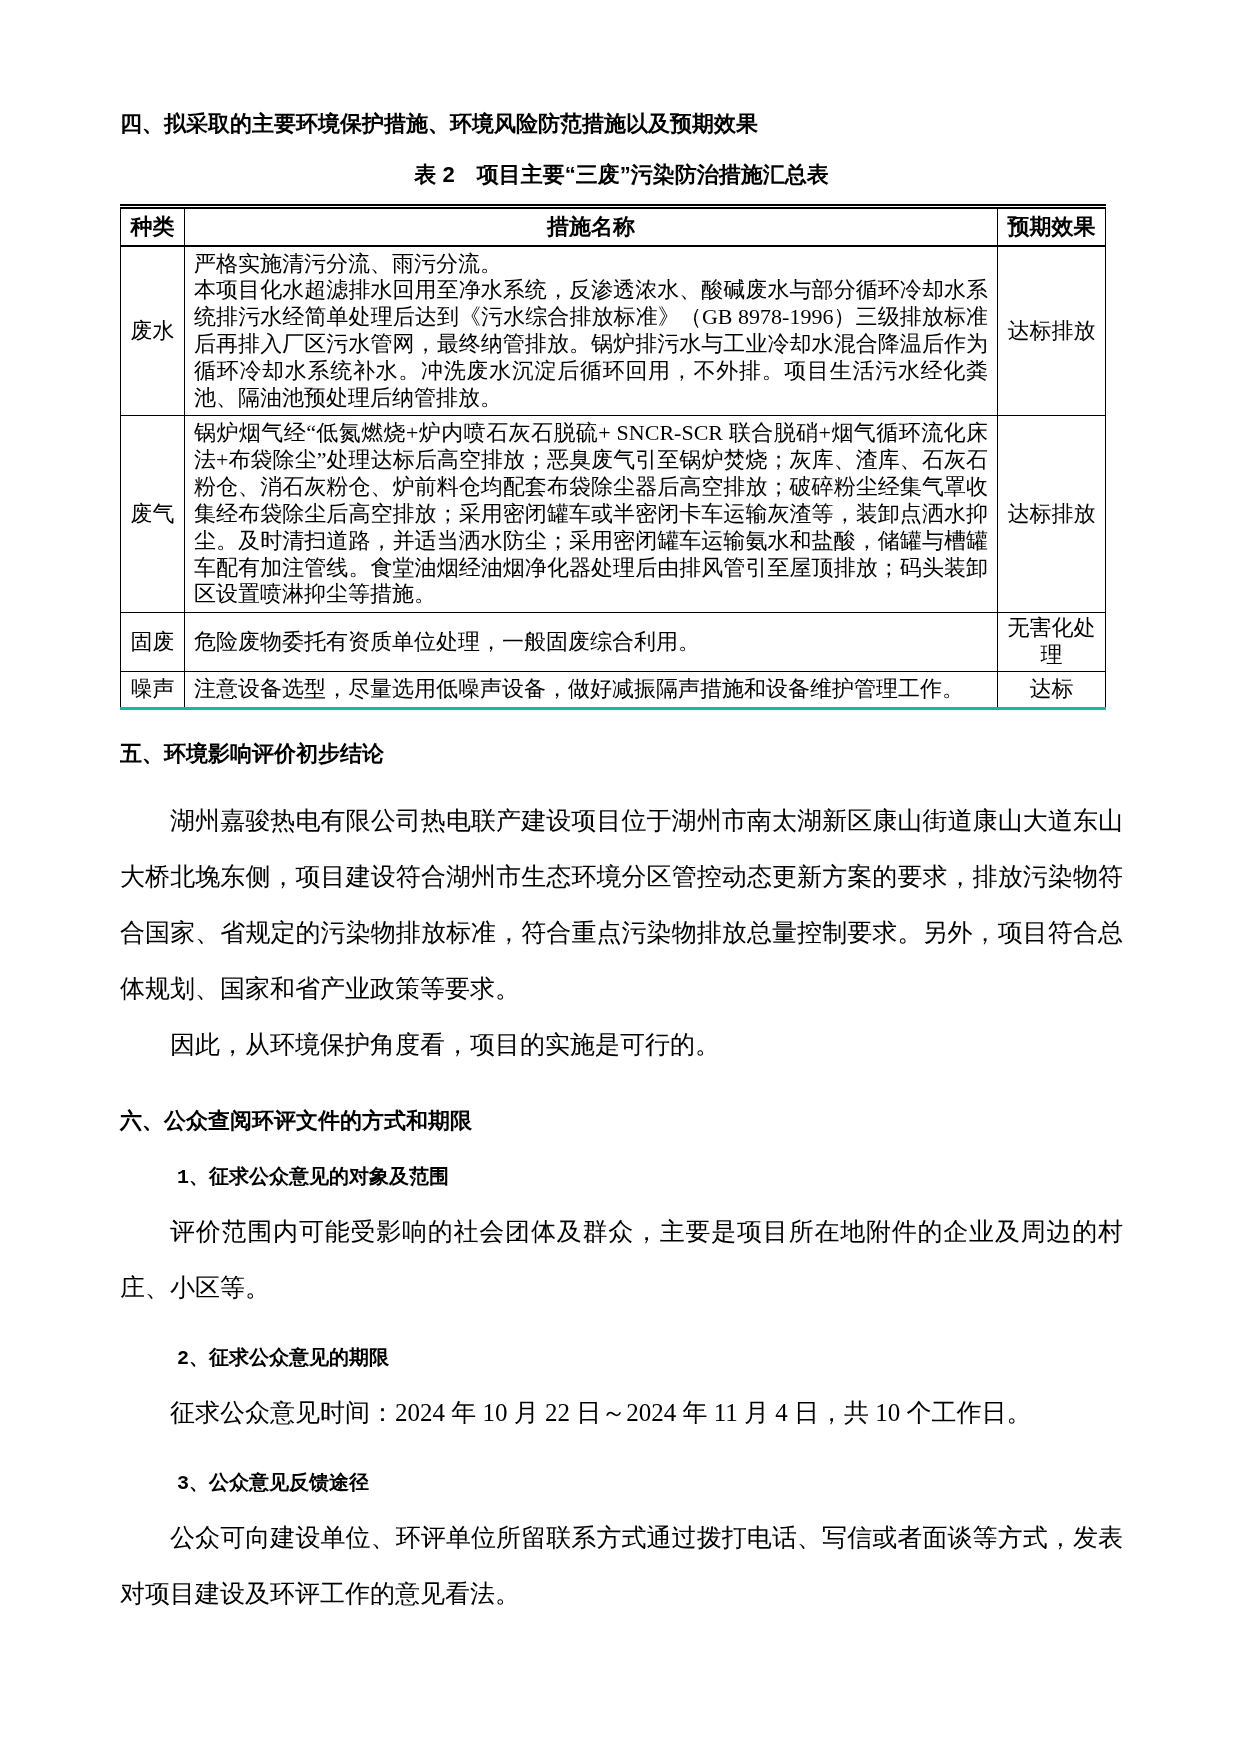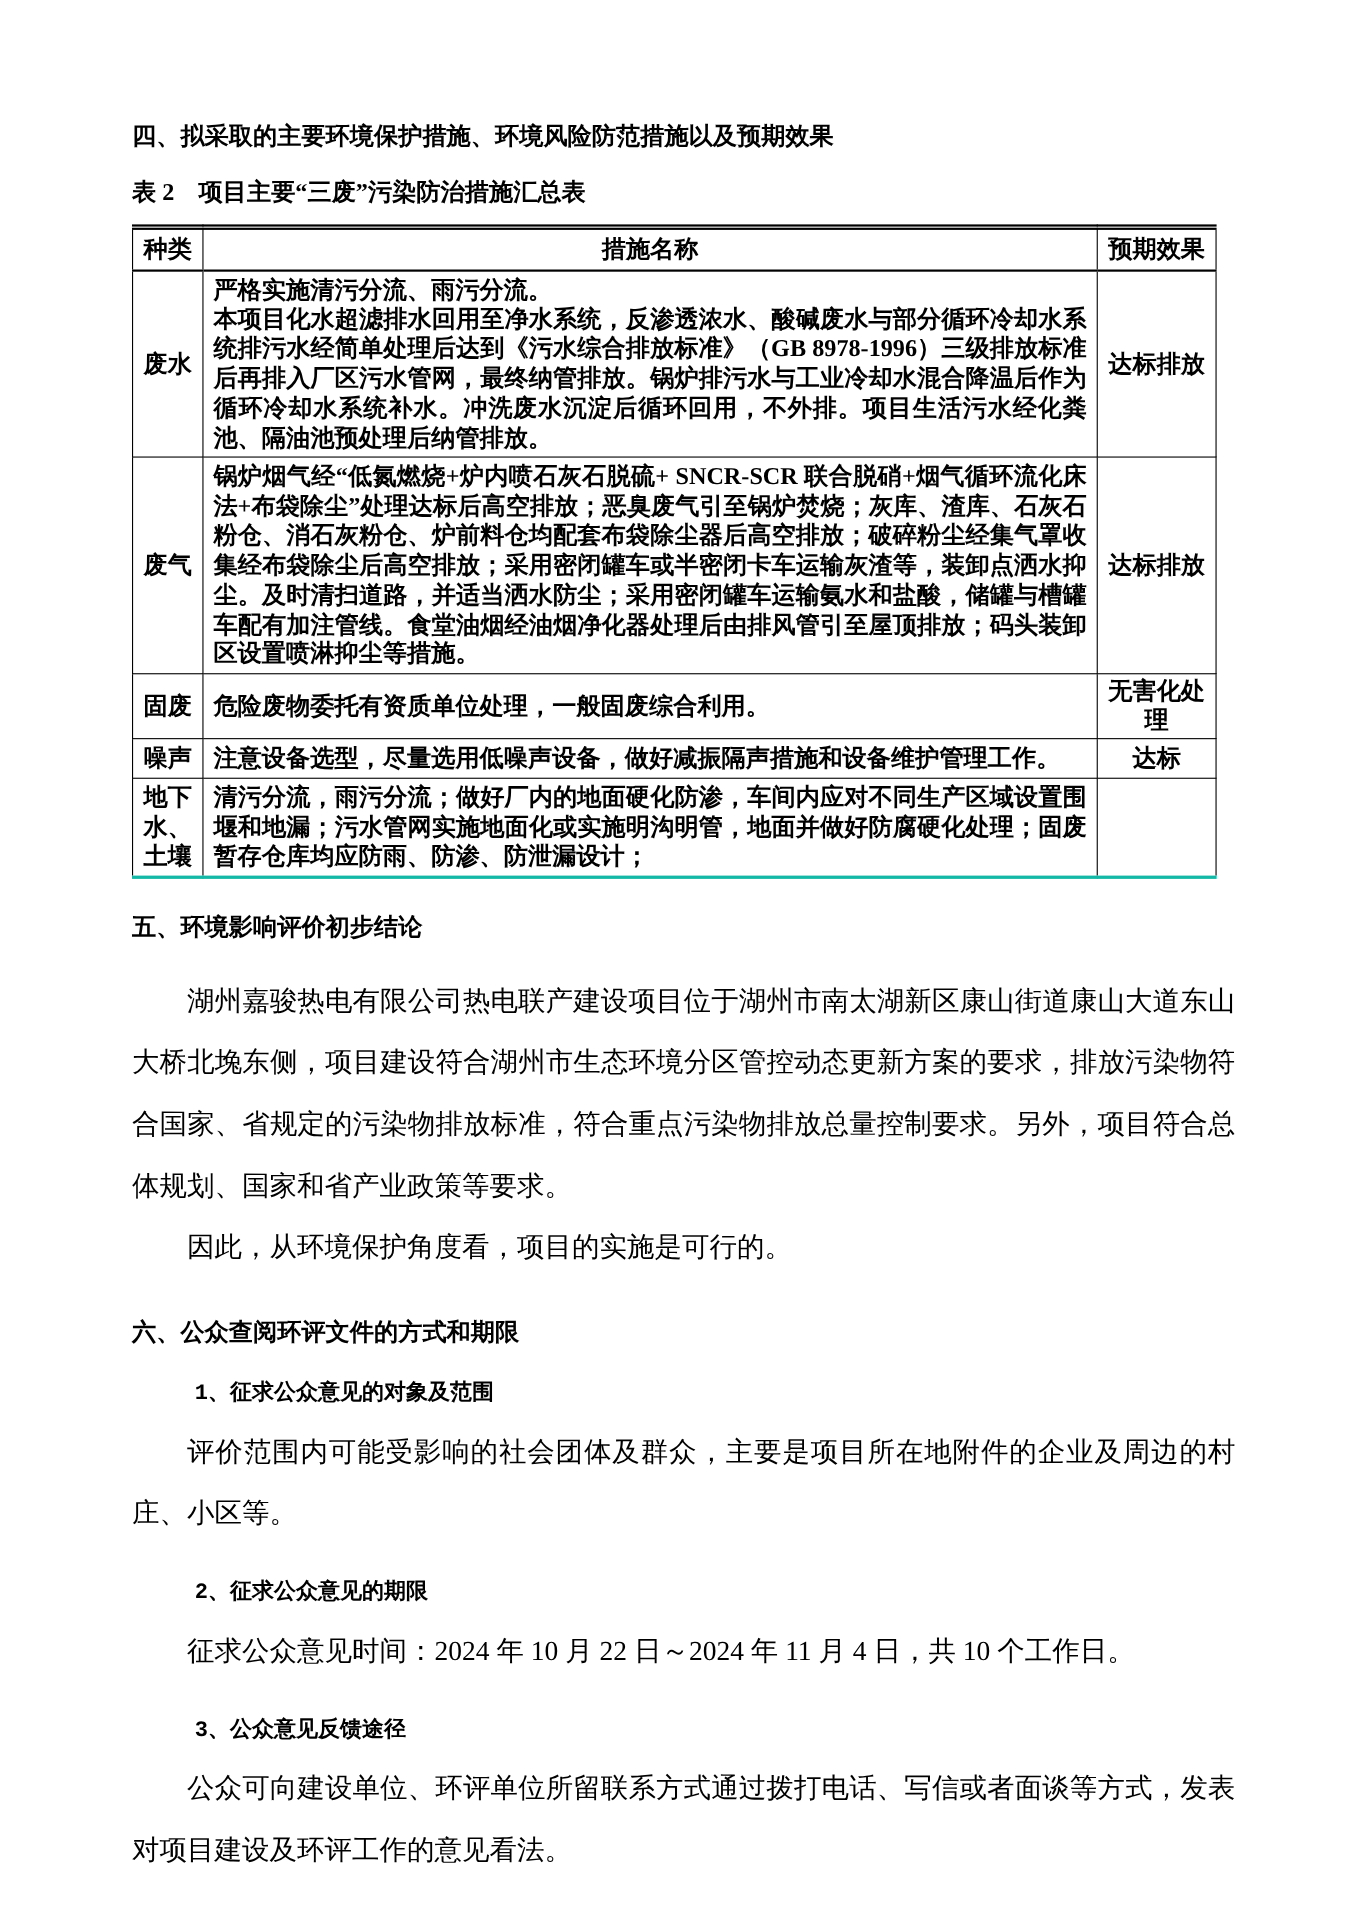--- a/index.html
+++ b/index.html
@@ -17,23 +17,24 @@
     font-family: "Liberation Sans", "DejaVu Sans", sans-serif;
     font-weight: bold;
     font-size: 22px;
     line-height: 1.25;
     margin: 0;
   }
   #sec4-heading { margin: 0 0 22px 0; }
   #sec5-heading { margin: 30px 0 26px 0; }
   #sec6-heading { margin: 34px 0 6px 0; }
   .table-title {
-    font-family: Liberation Serif, serif;
+    font-family: Liberation Sans, sans-serif;
     font-weight: bold;
     font-size: 22px;
+    text-align: center;
     margin: 0 0 14px 0;
   }
   table.measures-table {
     border-collapse: collapse;
     table-layout: fixed;
     width: 985px;
     font-size: 22px;
     border-top: 5px double #000;
     border-bottom: 3px solid #14b8a6;
     padding-left: 26px;
@@ -47,21 +48,20 @@
     border-top: none;
     border-bottom: 2px solid #000;
     padding: 3px 2px;
     font-size: 22px;
   }
   table.measures-table td {
     border: 1px solid #000;
     vertical-align: middle;
     line-height: 1.22;
     font-size: 22px;
-    font-weight: bold;
   }
   td.cell-category { text-align: center; padding: 2px 2px; line-break: strict; }
   td.cell-measures {
     text-align: justify;
     text-justify: inter-ideograph;
     white-space: pre-line;
     padding: 4px 9px;
   }
   td.cell-effect { text-align: center; padding: 2px 9px; }
   .para {
@@ -116,25 +116,20 @@
       <tr>
         <td class="cell-category">固废</td>
         <td class="cell-measures">危险废物委托有资质单位处理，一般固废综合利用。</td>
         <td class="cell-effect">无害化处理</td>
       </tr>
       <tr>
         <td class="cell-category">噪声</td>
         <td class="cell-measures">注意设备选型，尽量选用低噪声设备，做好减振隔声措施和设备维护管理工作。</td>
         <td class="cell-effect">达标</td>
       </tr>
-      <tr>
-        <td class="cell-category">地下水、土壤</td>
-        <td class="cell-measures">清污分流，雨污分流；做好厂内的地面硬化防渗，车间内应对不同生产区域设置围堰和地漏；污水管网实施地面化或实施明沟明管，地面并做好防腐硬化处理；固废暂存仓库均应防雨、防渗、防泄漏设计；</td>
-        <td class="cell-effect"></td>
-      </tr>
     </tbody>
   </table>
 
   <h1 class="sec-heading" id="sec5-heading">五、环境影响评价初步结论</h1>
 
   <p class="para">湖州嘉骏热电有限公司热电联产建设项目位于湖州市南太湖新区康山街道康山大道东山大桥北堍东侧，项目建设符合湖州市生态环境分区管控动态更新方案的要求，排放污染物符合国家、省规定的污染物排放标准，符合重点污染物排放总量控制要求。另外，项目符合总体规划、国家和省产业政策等要求。</p>
   <p class="para">因此，从环境保护角度看，项目的实施是可行的。</p>
 
   <h1 class="sec-heading" id="sec6-heading">六、公众查阅环评文件的方式和期限</h1>
 

